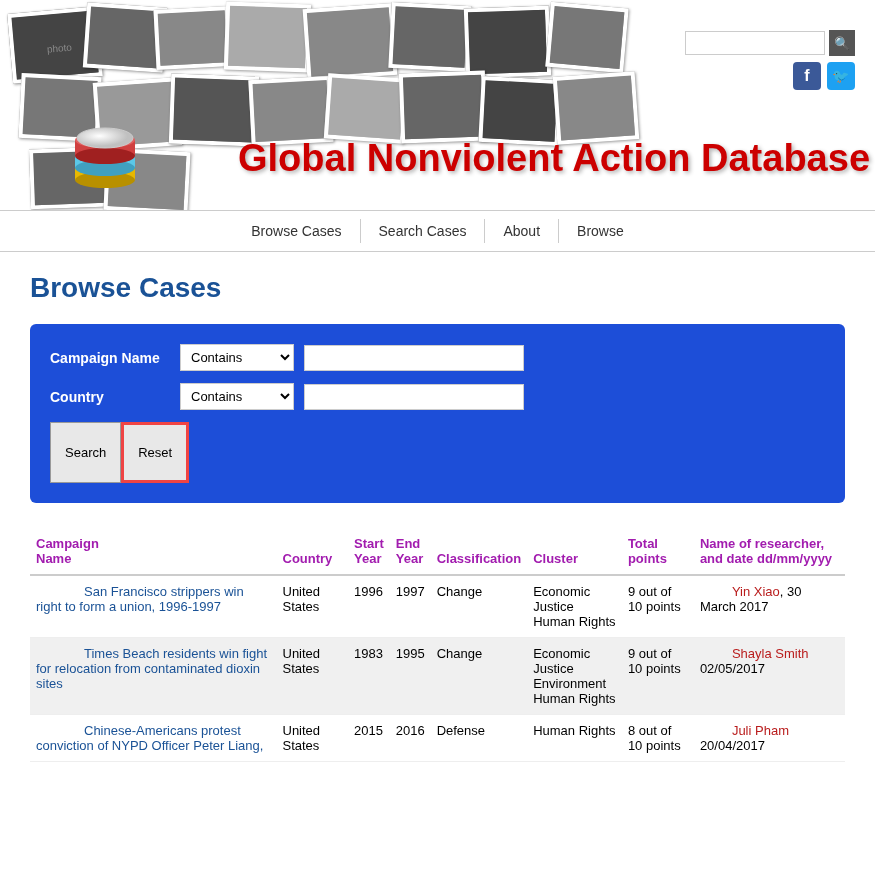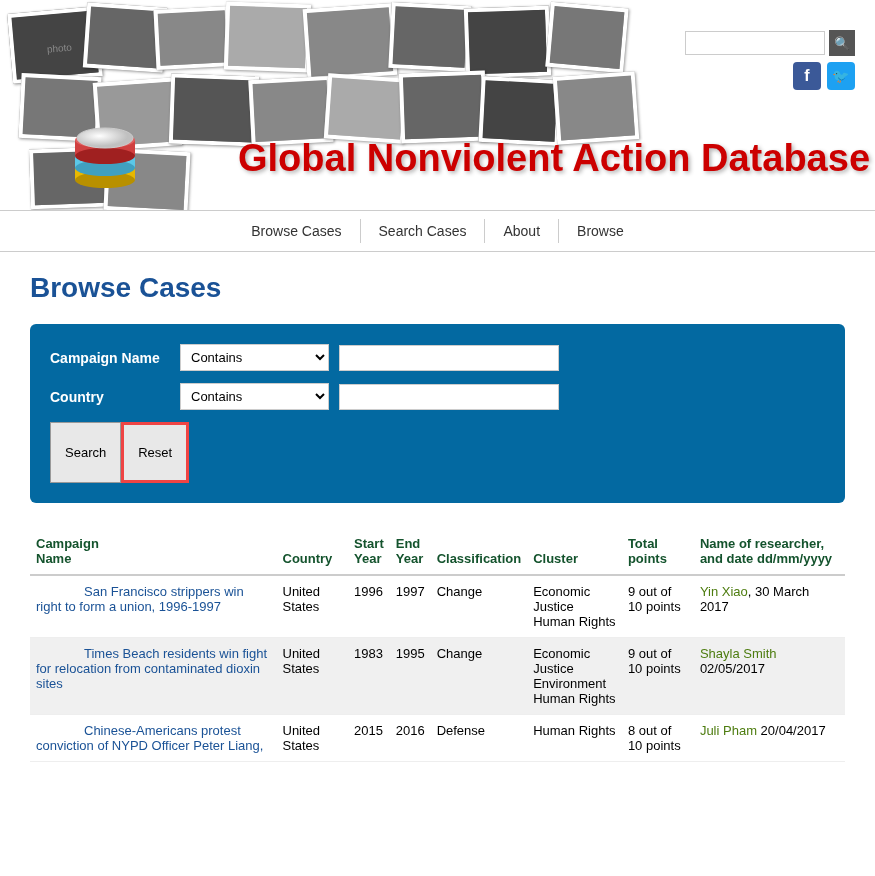--- a/index.html
+++ b/index.html
@@ -93,21 +93,21 @@
 
     .page-title {
       font-size: 28px;
       font-weight: bold;
       color: #1a5296;
       margin-bottom: 20px;
     }
 
     
     .search-form {
-      background: #0369a1;
+      background: #1d4ed8;
       border-radius: 6px;
       padding: 20px;
       margin-bottom: 25px;
     }
     .form-row {
       display: flex;
       align-items: center;
       margin-bottom: 12px;
       gap: 10px;
     }
@@ -117,21 +117,21 @@
       font-size: 14px;
       width: 120px;
       flex-shrink: 0;
     }
     .form-select {
       padding: 4px 6px;
       font-size: 13px;
       border: 1px solid #ccc;
       background: #fff;
       cursor: pointer;
-      width: 149px;
+      width: 114px;
     }
     .form-input {
       padding: 4px 6px;
       font-size: 13px;
       border: 1px solid #ccc;
       background: #fff;
       width: 200px;
       height: 26px;
     }
     .form-buttons {
@@ -154,21 +154,21 @@
       font-size: 13px;
     }
 
     
     .results-table {
       width: 100%;
       border-collapse: collapse;
       font-size: 13px;
     }
     .results-table th {
-      color: #14532d;
+      color: #a21caf;
       font-weight: bold;
       text-align: left;
       padding: 8px 6px;
       border-bottom: 2px solid #ccc;
       vertical-align: bottom;
     }
     .results-table td {
       padding: 8px 6px;
       vertical-align: top;
       border-bottom: 1px solid #eee;
@@ -179,22 +179,23 @@
     .results-table tr:nth-child(odd) td {
       background: #fff;
     }
     .campaign-link {
       color: #1a5296;
       cursor: pointer;
       text-decoration: none;
       margin-left: 48px;
     }
     .researcher-link {
-      color: #4d7c0f;
-      cursor: pointer;
+      color: #b91c1c;
+      cursor: pointer;
+      margin-left: 32px;
     }
 
     
     .collage {
       position: absolute;
       top: 0; left: 0;
       width: 680px;
       height: 205px;
     }
     .photo-item {

